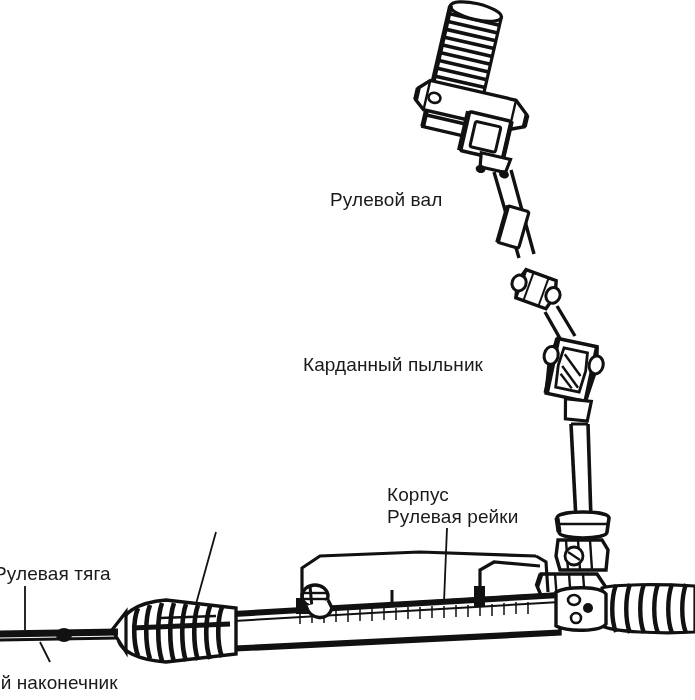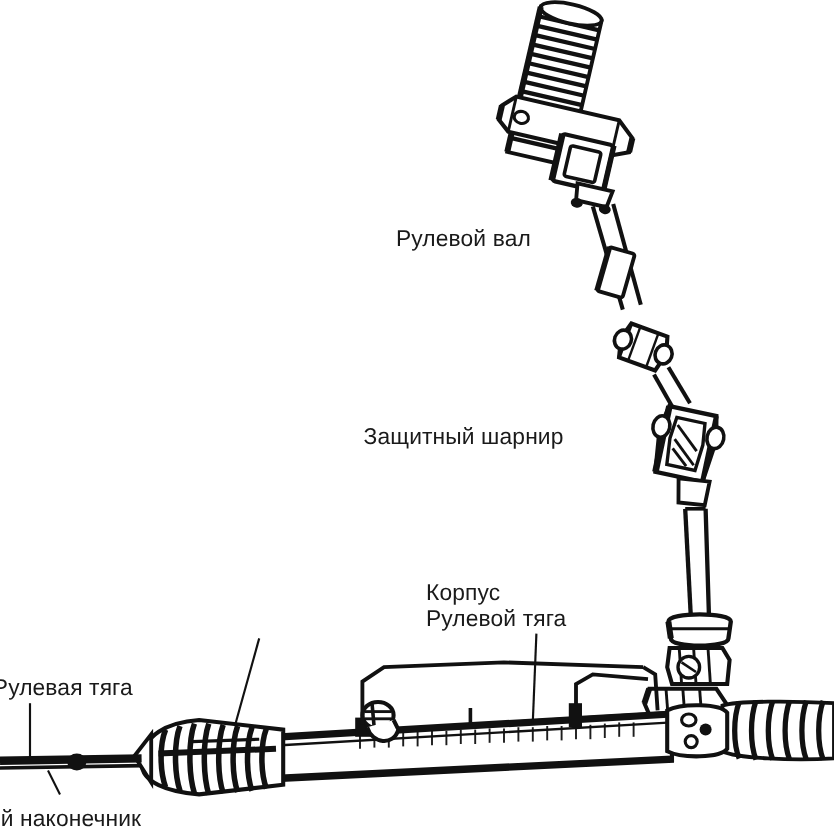--- a/index.html
+++ b/index.html
@@ -25,21 +25,21 @@
   .label {
     position: absolute;
     color: #1a1a1a;
     font-family: "Liberation Sans", sans-serif;
     font-size: 19px;
     font-weight: 400;
     line-height: 1.18;
     white-space: nowrap;
     letter-spacing: 0.1px;
   }
-  .label.two-line { line-height: 1.16; }
+  .label.two-line { line-height: 1.16; margin-left: 32px; }
   .label-line { display: block; }
   #label-rulevoy-val   { left: 330px; top: 189px; }
   #label-kardan        { left: 303px; top: 354px; }
   #label-korpus        { left: 355px; top: 484px; }
   #label-pylnik        { left: 105px; top: 511px; }
   #label-tyaga         { left: -6px;  top: 563px; }
   #label-nakonechnik   { left: -10px; top: 672px; }
 </style>
 </head>
 <body>
@@ -291,25 +291,25 @@
       <line x1="216" y1="532" x2="196" y2="604"></line>
       <line x1="447" y1="528" x2="444" y2="602"></line>
       <line x1="25" y1="586" x2="25" y2="630"></line>
       <line x1="50" y1="662" x2="40" y2="642"></line>
     </g>
 
   </svg>
 
   <div class="label" id="label-rulevoy-val">Рулевой вал</div>
 
-  <div class="label" id="label-kardan">Защитный шарнир</div>
+  <div class="label" id="label-kardan">Карданный пыльник</div>
 
   <div class="label two-line" id="label-korpus">
     <span class="label-line">Корпус</span>
-    <span class="label-line">Рулевой тяга</span>
+    <span class="label-line">Рулевая рейки</span>
   </div>
 
 
   <div class="label" id="label-tyaga">Рулевая тяга</div>
 
   <div class="label" id="label-nakonechnik">ой наконечник</div>
 
 </div>
 
 </body></html>

